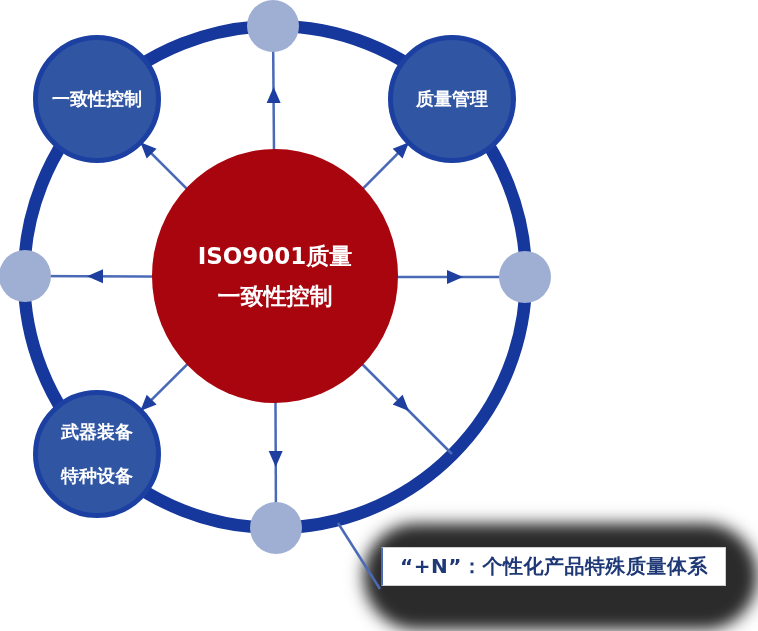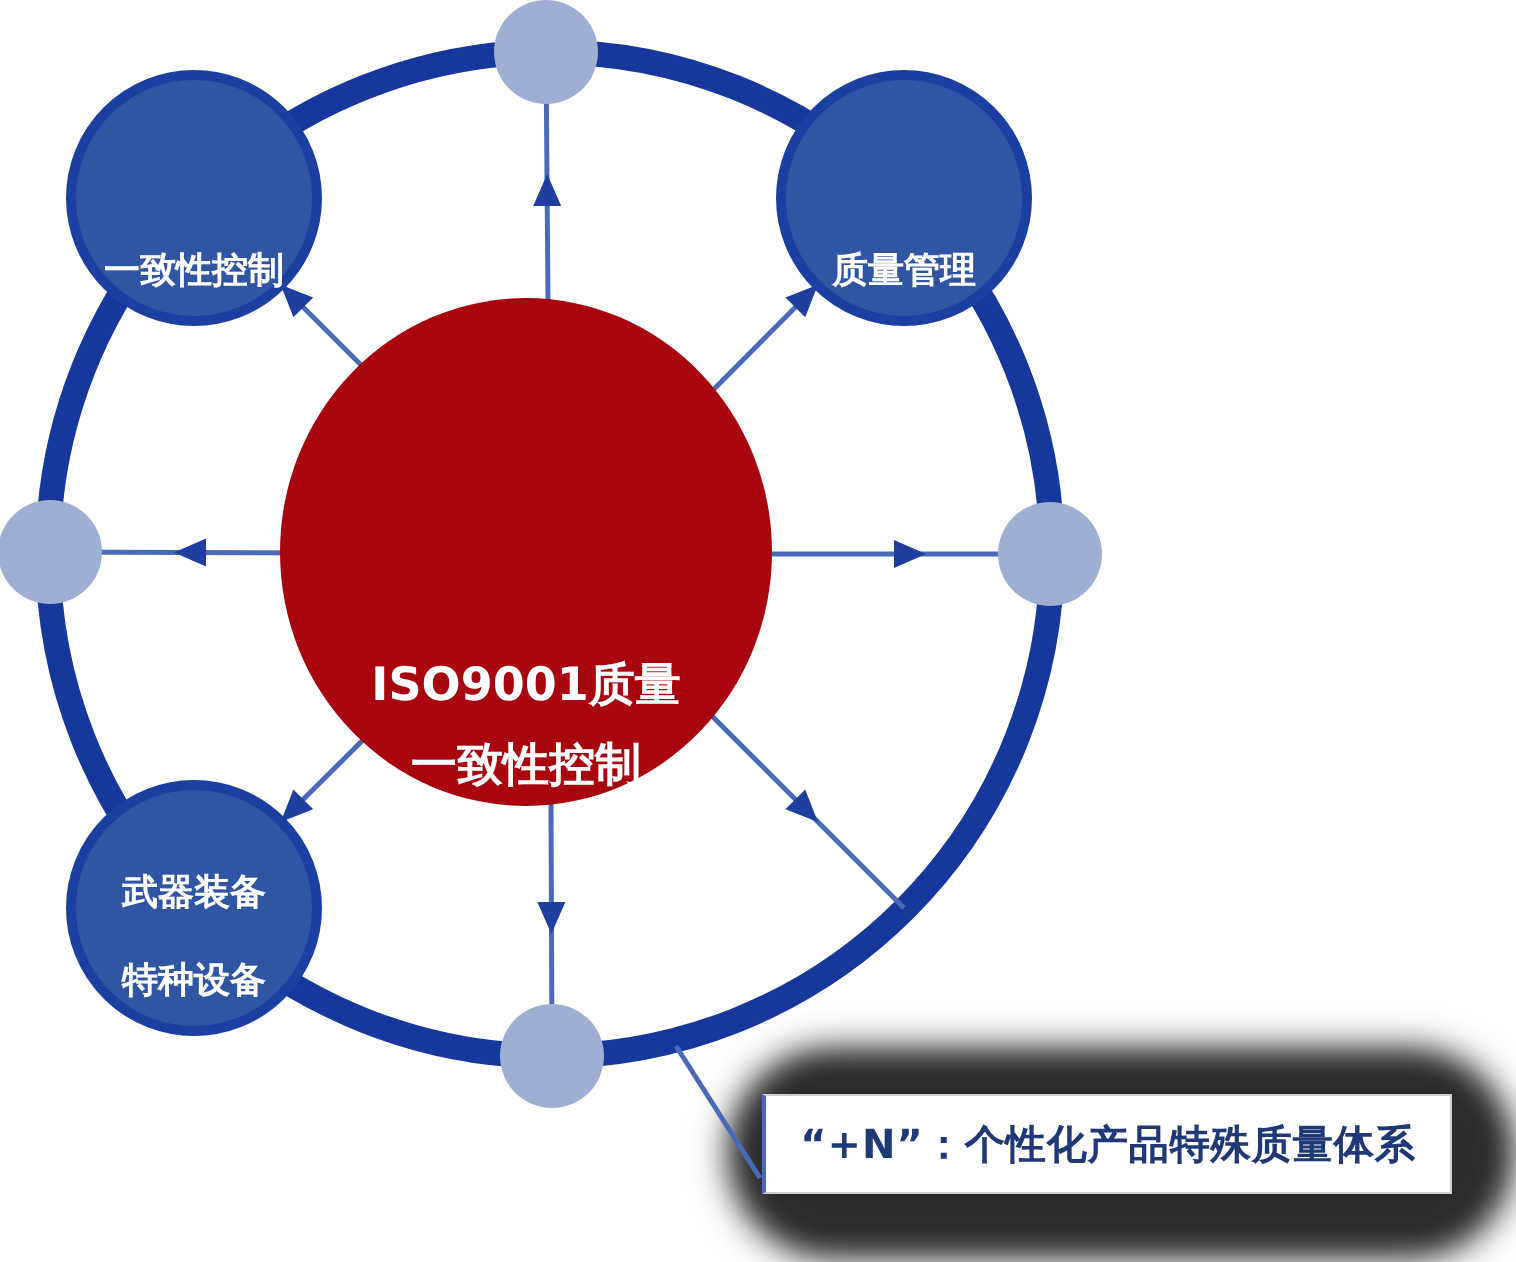--- a/index.html
+++ b/index.html
@@ -17,24 +17,24 @@
   .canvas{
     position:relative;width:758px;height:631px;background:#fff;overflow:hidden;
     font-family:"DejaVu Sans","Liberation Sans",sans-serif;
   }
   svg.underlay{position:absolute;left:0;top:0;z-index:2;}
   .ring{fill:none;stroke:var(--ring);stroke-width:12.5px;}
   .radial{stroke:var(--arrow);stroke-width:2.5px;}
   .ahead{fill:var(--arrow-head);stroke:none;}
   .connector{stroke:var(--arrow);stroke-width:2.5px;}
 
-  .node{position:absolute;display:flex;flex-direction:column;align-items:center;justify-content:flex-end;
+  .node{position:absolute;display:flex;flex-direction:column;align-items:center;justify-content:center;
         border-radius:50%;text-align:center;box-sizing:border-box;}
   .center-node{
-    left:140px;top:149px;width:246px;height:254px;z-index:4;
+    left:152px;top:149px;width:246px;height:254px;z-index:4;
     background:var(--center-fill);color:#fff;font-weight:bold;font-size:23px;line-height:40px;
   }
   .satellite{
     width:128px;height:128px;z-index:4;
     background:var(--node-fill);border:5px solid var(--node-border);
     color:#fff;font-weight:bold;font-size:18px;line-height:44px;
   }
   .sat-tl{left:33px;top:35px;}
   .sat-tr{left:388px;top:35px;}
   .sat-bl{left:33px;top:390px;}
@@ -46,21 +46,21 @@
   .dot-left{left:-1px;top:250px;}
   .dot-right{left:499px;top:251px;}
   .dot-bottom{left:250px;top:502px;}
 
   .callout-shadow{
     position:absolute;left:366px;top:526px;width:389px;height:101px;z-index:1;
     background:var(--shadow);border-radius:52px;filter:blur(7px);
     box-shadow:0 0 10px 4px rgba(35,35,35,.6);
   }
   .callout-box{
-    position:absolute;left:381px;top:547px;width:345px;height:50px;z-index:3;
+    position:absolute;left:381px;top:547px;width:345px;height:39px;z-index:3;
     background:#fff;border:1px solid #cfcfcf;border-left:2px solid var(--arrow);
     display:flex;align-items:center;justify-content:center;box-sizing:border-box;
   }
   .callout-box span{
     color:var(--callout-text);font-weight:bold;font-size:20px;letter-spacing:.5px;white-space:nowrap;
   }
 </style>
 </head>
 <body>
 

